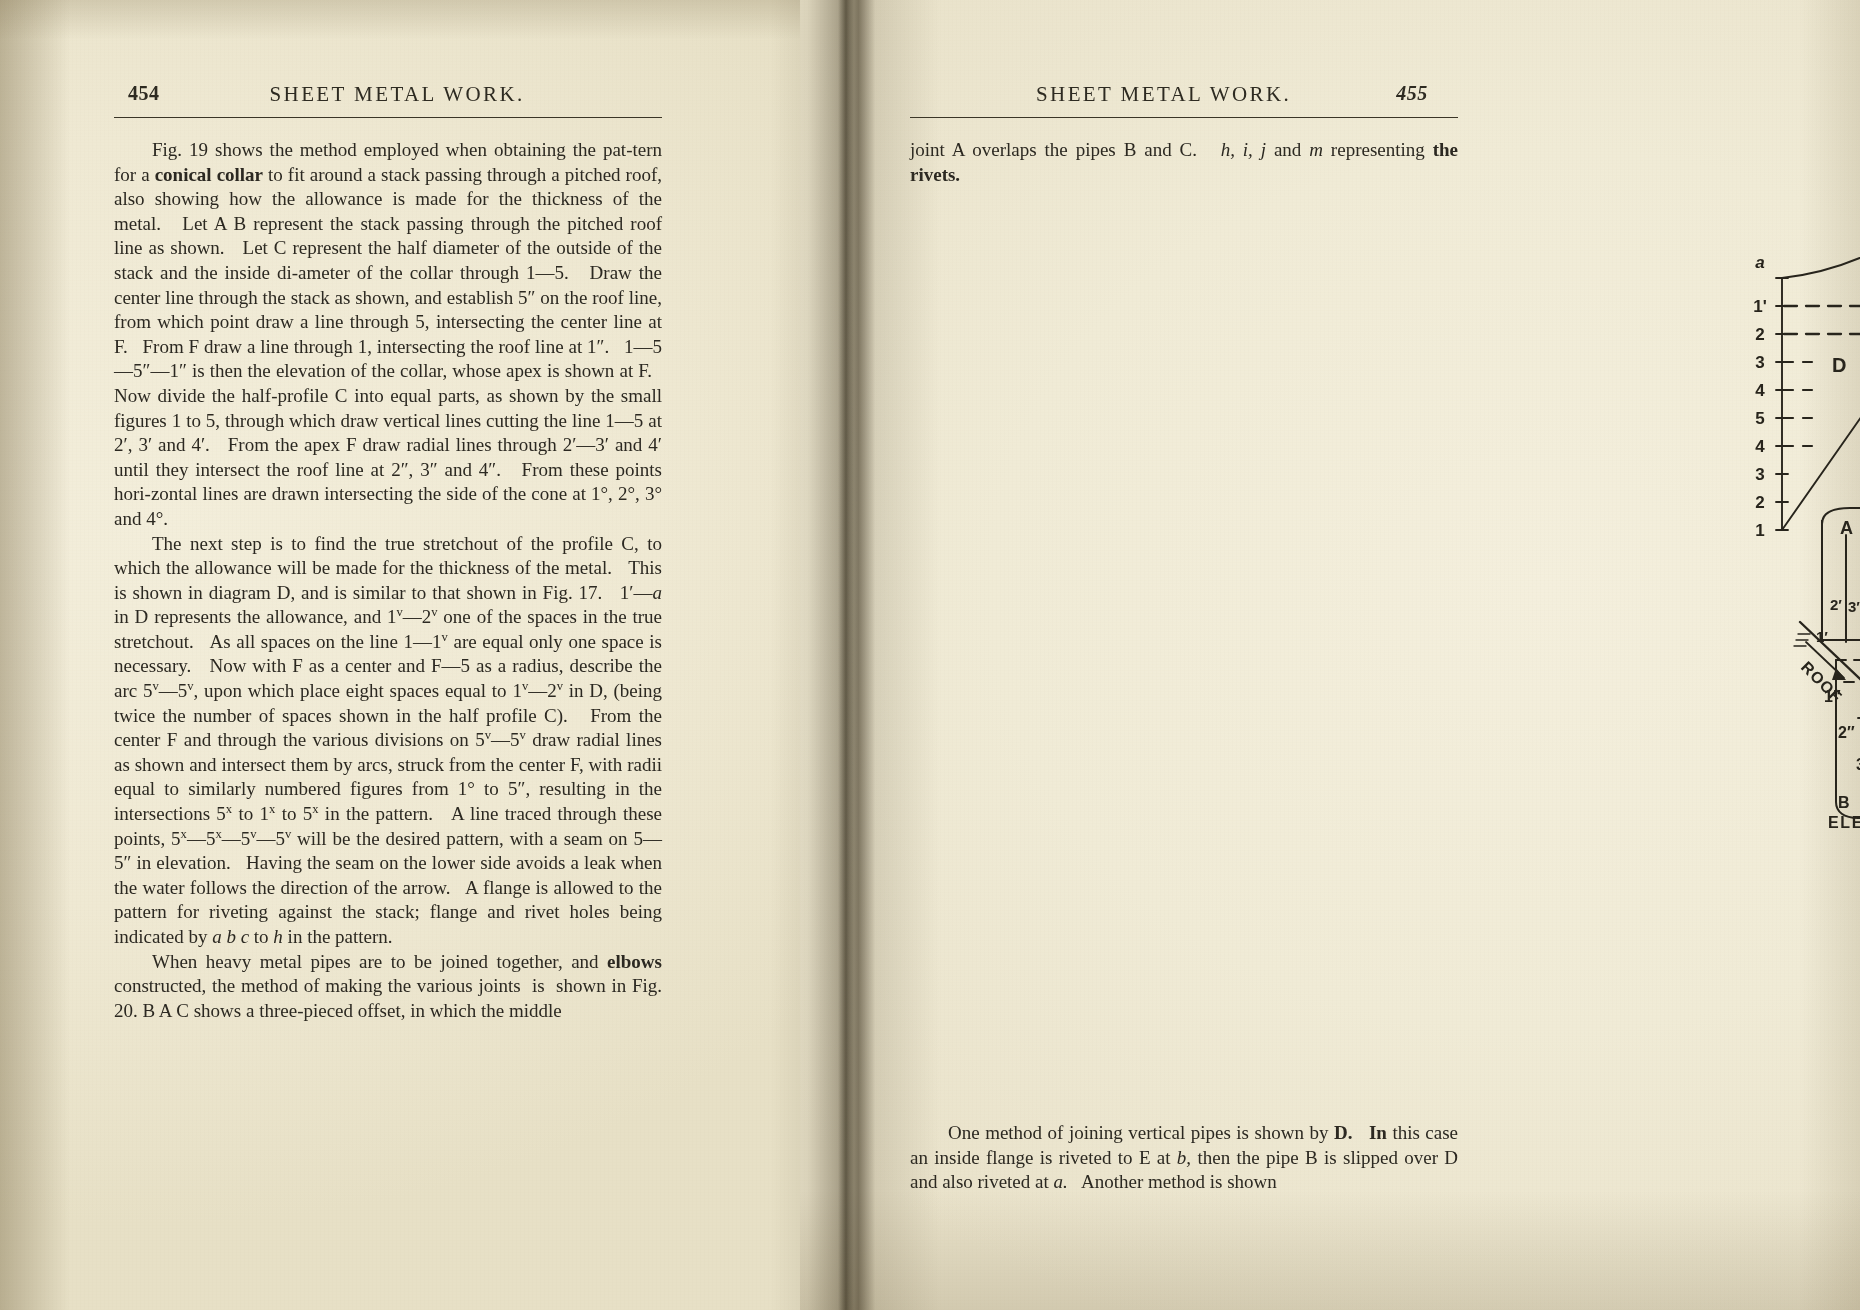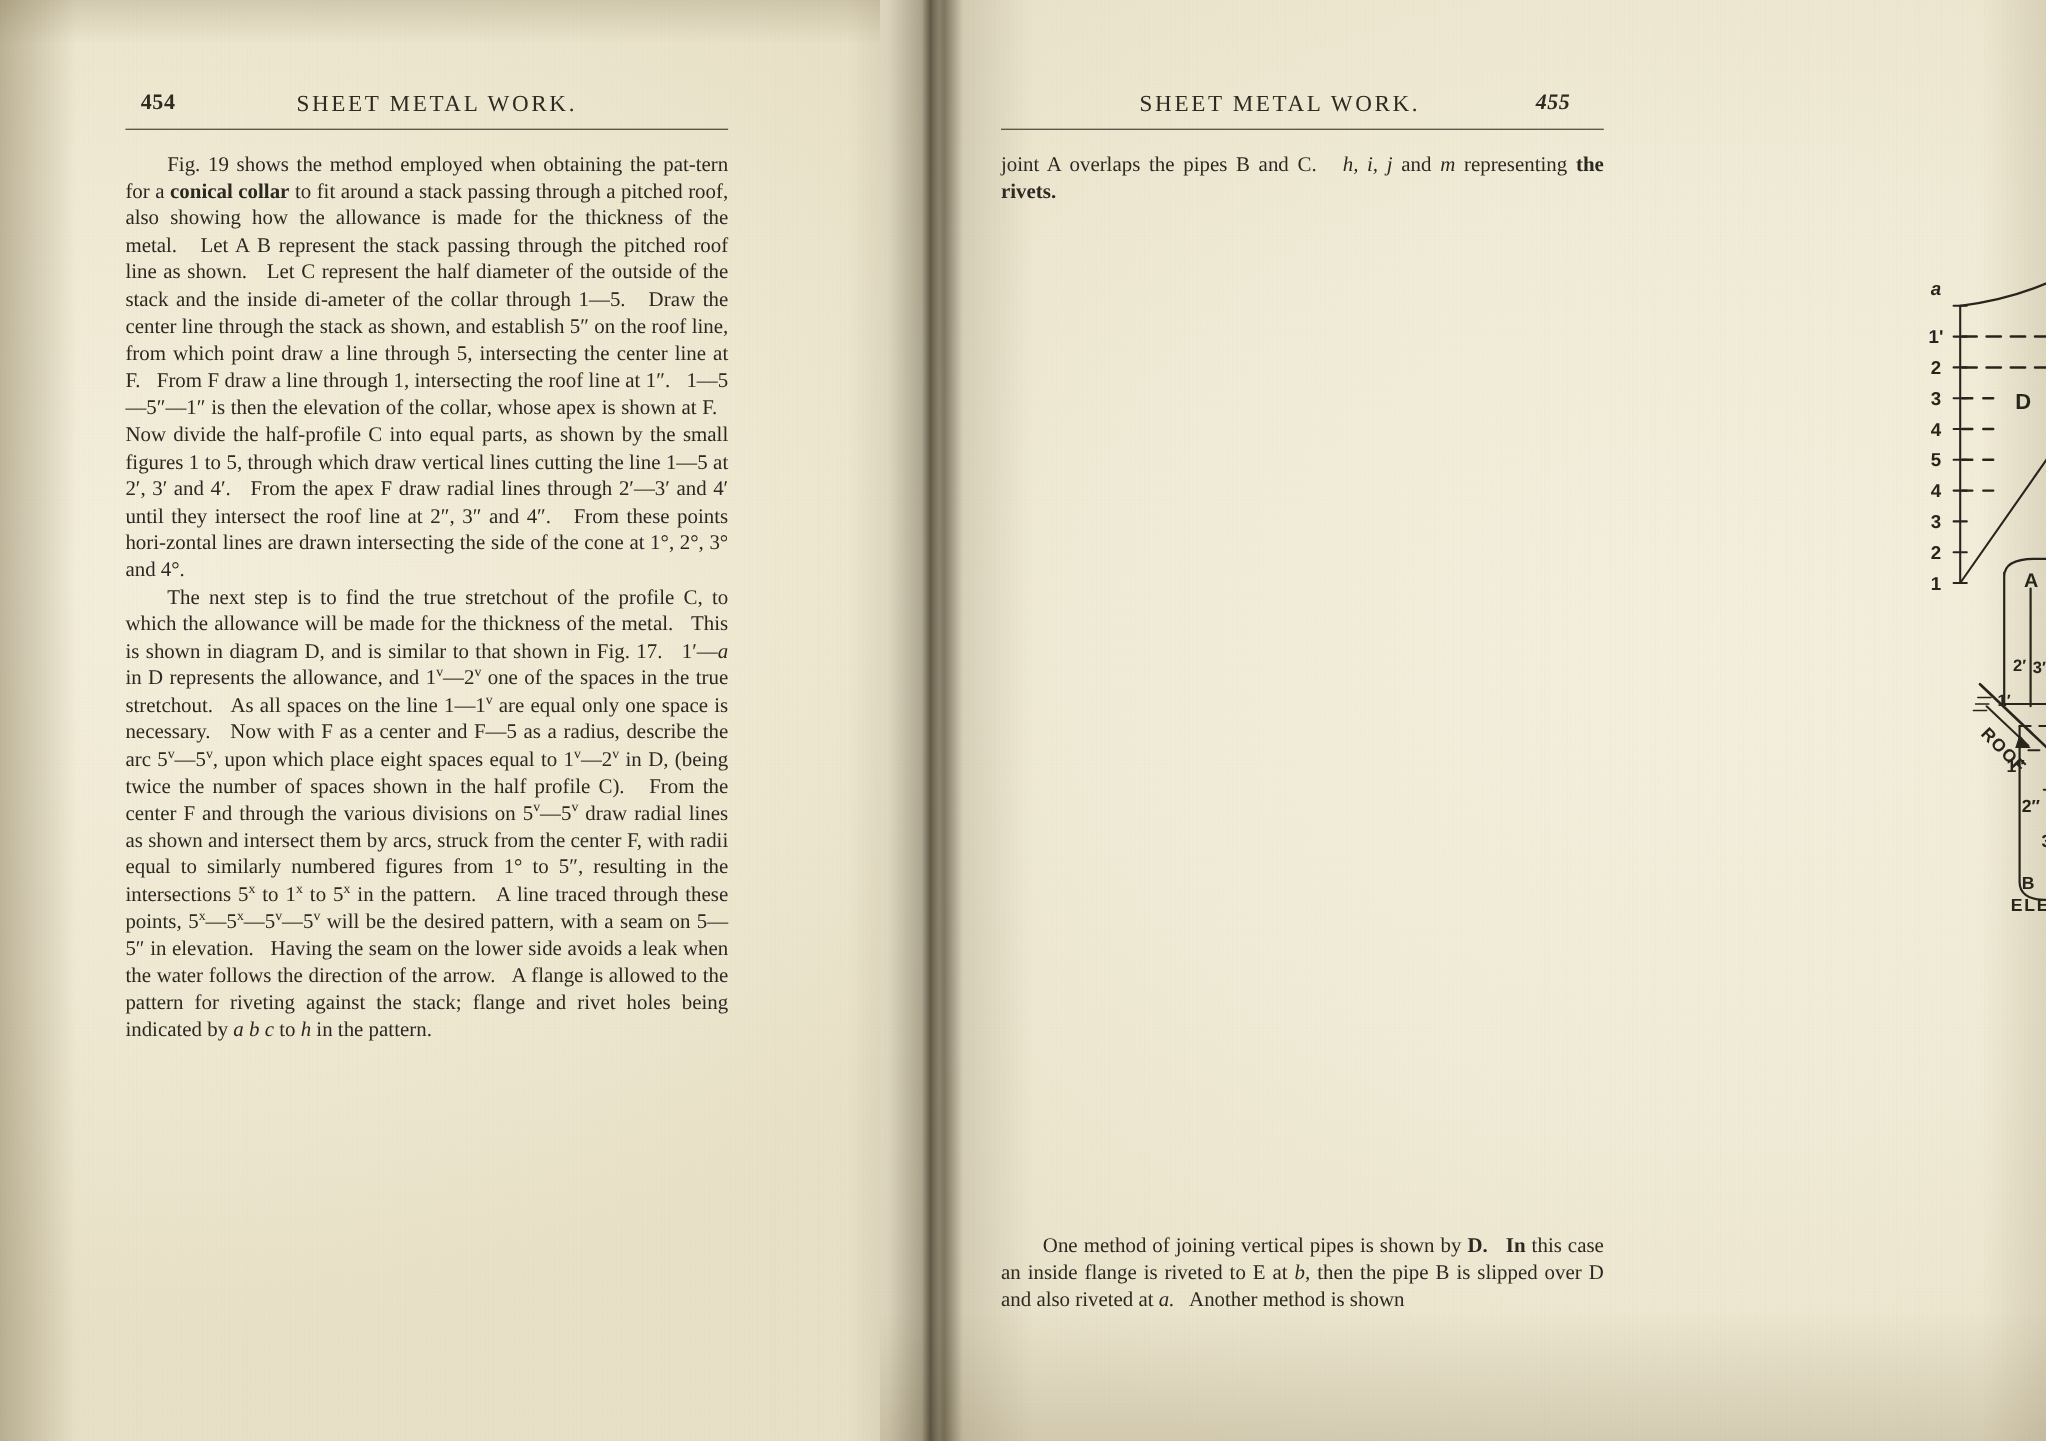--- a/index.html
+++ b/index.html
@@ -107,20 +107,23 @@
       <span class="title" style="margin-left:110px;">SHEET METAL WORK.</span>
     </div>
     <div class="rule" style="left:114px;top:117px;width:548px;"></div>
 
     <div class="col" id="left-col" style="left:114px;top:138px;width:548px;">
       <p>
         Fig. 19 shows the method employed when obtaining the pat-tern for a <b>conical collar</b> to fit around a stack passing through a pitched roof, also showing how the allowance is made for the thickness of the metal.&nbsp;&nbsp; Let A B represent the stack passing through the pitched roof line as shown.&nbsp;&nbsp; Let C represent the half diameter of the outside of the stack and the inside di-ameter of the collar through 1—5.&nbsp;&nbsp; Draw the center line through the stack as shown, and establish 5″ on the roof line, from which point draw a line through 5, intersecting the center line at F.&nbsp;&nbsp; From F draw a line through 1, intersecting the roof line at 1″.&nbsp;&nbsp; 1—5—5″—1″ is then the elevation of the collar, whose apex is shown at F.&nbsp;&nbsp; Now divide the half-profile C into equal parts, as shown by the small figures 1 to 5, through which draw vertical lines cutting the line 1—5 at 2′, 3′ and 4′.&nbsp;&nbsp; From the apex F draw radial lines through 2′—3′ and 4′ until they intersect the roof line at 2″, 3″ and 4″.&nbsp;&nbsp; From these points hori-zontal lines are drawn intersecting the side of the cone at 1°, 2°, 3° and 4°.
       </p>
       <p class="cont">
         The next step is to find the true stretchout of the profile C, to which the allowance will be made for the thickness of the metal.&nbsp;&nbsp; This is shown in diagram D, and is similar to that shown in Fig. 17.&nbsp;&nbsp; 1′—<i>a</i> in D represents the allowance, and 1<sup>v</sup>—2<sup>v</sup> one of the spaces in the true stretchout.&nbsp;&nbsp; As all spaces on the line 1—1<sup>v</sup> are equal only one space is necessary.&nbsp;&nbsp; Now with F as a center and F—5 as a radius, describe the arc 5<sup>v</sup>—5<sup>v</sup>, upon which place eight spaces equal to 1<sup>v</sup>—2<sup>v</sup> in D, (being twice the number of spaces shown in the half profile C).&nbsp;&nbsp; From the center F and through the various divisions on 5<sup>v</sup>—5<sup>v</sup> draw radial lines as shown and intersect them by arcs, struck from the center F, with radii equal to similarly numbered figures from 1° to 5″, resulting in the intersections 5<sup>x</sup> to 1<sup>x</sup> to 5<sup>x</sup> in the pattern.&nbsp;&nbsp; A line traced through these points, 5<sup>x</sup>—5<sup>x</sup>—5<sup>v</sup>—5<sup>v</sup> will be the desired pattern, with a seam on 5—5″ in elevation.&nbsp;&nbsp; Having the seam on the lower side avoids a leak when the water follows the direction of the arrow.&nbsp;&nbsp; A flange is allowed to the pattern for riveting against the stack; flange and rivet holes being indicated by <i>a b c</i> to <i>h</i> in the pattern.
+      </p>
+      <p class="cont">
+        When heavy metal pipes are to be joined together, and <b>elbows</b> constructed, the method of making the various joints&nbsp; is&nbsp; shown in Fig. 20. B A C shows a three-pieced offset, in which the middle
       </p>
     </div>
   </div>
 
   <div class="page" id="page-right">
     <div class="rt-edge"></div>
 
     <div class="runhead" style="left:120px;top:82px;width:570px;">
       <span class="title" style="margin-left:100px;">SHEET METAL WORK.</span>
       <span class="folio" style="margin-left:105px;font-style:italic;">455</span>

